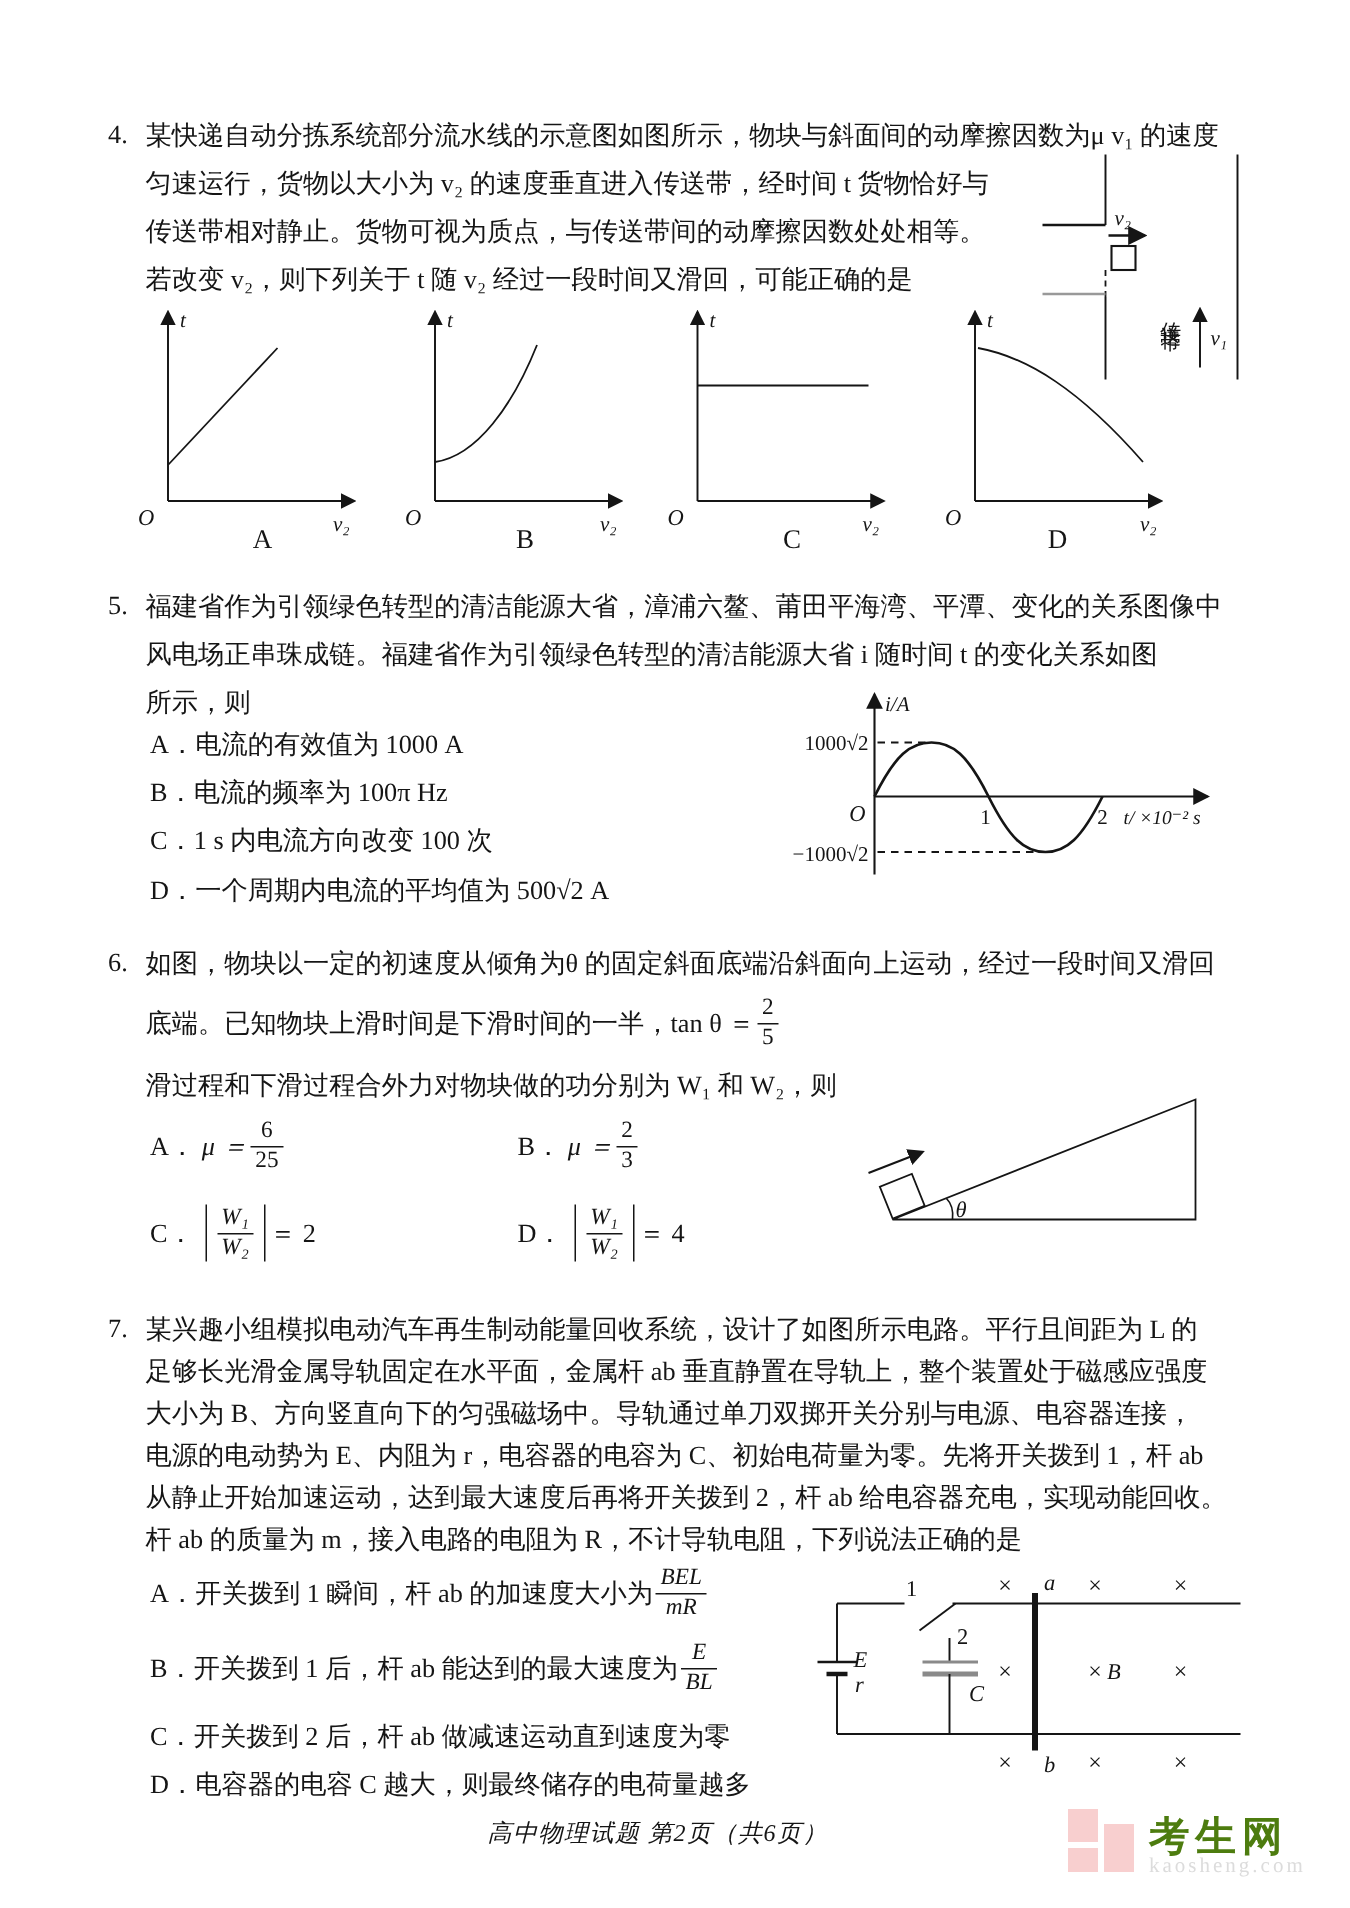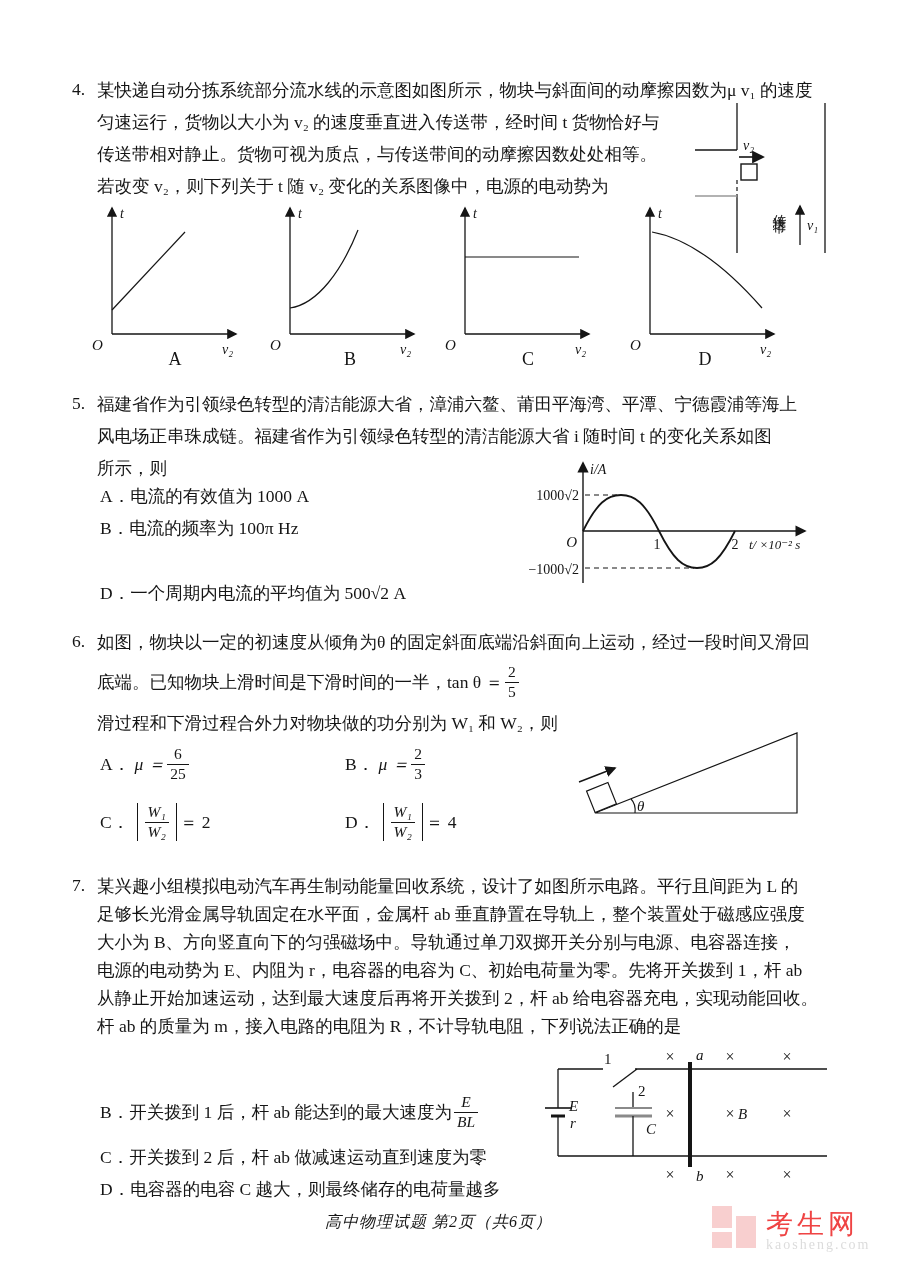--- a/index.html
+++ b/index.html
@@ -12,34 +12,34 @@
   .frac{display:inline-block;text-align:center;vertical-align:middle;font-size:15.5px;line-height:1.2;margin:0 2px;}
   .frac .num{display:block;border-bottom:1px solid #151515;padding:0 3px;}
   .frac .den{display:block;padding:0 3px;}
   .abs{display:inline-flex;align-items:flex-end;border-left:1.5px solid #151515;border-right:1.5px solid #151515;
        padding:0 5px;margin:0 3px;vertical-align:middle;}
   .belt-label{position:absolute;writing-mode:vertical-rl;font-size:14px;letter-spacing:3px;}
   svg{position:absolute;overflow:visible;}
   svg text{font-family:"Liberation Serif","DejaVu Serif",serif;fill:#151515;}
   .svgit{font-style:italic;}
   .footer{position:absolute;font-size:16px;letter-spacing:1px;font-style:italic;}
-  .wm-cn{position:absolute;font-size:27px;font-weight:normal;color:#ef4444;letter-spacing:4px;}
+  .wm-cn{position:absolute;font-size:27px;font-weight:bold;color:#4d7c0f;letter-spacing:4px;}
   .wm-en{position:absolute;font-size:14px;color:#dcdcdc;letter-spacing:2px;}
   .wm-block{position:absolute;background:#f8cfcf;}
 </style>
 </head>
 <body>
 
 <div class="page">
 
   <div class="qnum" style="left:72px;top:79px">4.</div>
   <div class="tl" style="left:97px;top:79px">某快递自动分拣系统部分流水线的示意图如图所示，物块与斜面间的动摩擦因数为μ v₁ 的速度</div>
   <div class="tl" style="left:97px;top:111px">匀速运行，货物以大小为 v₂ 的速度垂直进入传送带，经时间 t 货物恰好与</div>
   <div class="tl" style="left:97px;top:143px">传送带相对静止。货物可视为质点，与传送带间的动摩擦因数处处相等。</div>
-  <div class="tl" style="left:97px;top:175px">若改变 v₂，则下列关于 t 随 v₂ 变化的关系图像中，电源的电动势为</div>
+  <div class="tl" style="left:97px;top:175px">若改变 v₂，则下列关于 t 随 v₂ 经过一段时间又滑回，可能正确的是</div>
 
   <svg style="left:685px;top:100px" width="155" height="160">
     <defs>
       <marker id="ah" viewBox="0 0 10 10" refX="8.5" refY="5" markerWidth="8" markerHeight="8" orient="auto-start-reverse">
         <path d="M0,0 L10,5 L0,10 z" fill="#151515"></path>
       </marker>
     </defs>
     <line x1="52" y1="3" x2="52" y2="50" stroke="#151515" stroke-width="1.3"></line>
     <line x1="52" y1="80" x2="52" y2="98" stroke="#151515" stroke-width="1.2" stroke-dasharray="4 3"></line>
     <line x1="52" y1="98" x2="52" y2="153" stroke="#151515" stroke-width="1.3"></line>
@@ -91,25 +91,26 @@
       <line x1="560" y1="136" x2="684" y2="136" stroke="#151515" stroke-width="1.3" marker-end="url(#ah)"></line>
       <path d="M 562 34 C 595 40 630 62 672 110" fill="none" stroke="#151515" stroke-width="1.2"></path>
       <text x="568" y="20" font-size="14" class="svgit">t</text>
       <text x="670" y="156" font-size="14" class="svgit">v₂</text>
       <text x="540" y="152" font-size="15" class="svgit">O</text>
       <text x="615" y="167" font-size="18" text-anchor="middle">D</text>
     </g>
   </svg>
 
   <div class="qnum" style="left:72px;top:393px">5.</div>
-  <div class="tl" style="left:97px;top:393px">福建省作为引领绿色转型的清洁能源大省，漳浦六鳌、莆田平海湾、平潭、宁德霞浦等海上</div>
+  <div class="tl" style="left:97px;top:393px">福建省作为引领绿色转型的清洁能源大省，漳浦六鳌、莆田平海湾、平潭、变化的关系图像中</div>
   <div class="tl" style="left:97px;top:425px">风电场正串珠成链。福建省作为引领绿色转型的清洁能源大省 i 随时间 t 的变化关系如图</div>
   <div class="tl" style="left:97px;top:457px">所示，则</div>
   <div class="tl" style="left:100px;top:485px">A．电流的有效值为 1000 A</div>
   <div class="tl" style="left:100px;top:517px">B．电流的频率为 100π Hz</div>
+  <div class="tl" style="left:100px;top:549px">C．1 s 内电流方向改变 100 次</div>
   <div class="tl" style="left:100px;top:582px">D．一个周期内电流的平均值为 500√2 A</div>
 
   <svg style="left:515px;top:455px" width="340" height="140">
     <line x1="68" y1="128" x2="68" y2="8" stroke="#151515" stroke-width="1.4" marker-end="url(#ah)"></line>
     <line x1="68" y1="76" x2="290" y2="76" stroke="#151515" stroke-width="1.4" marker-end="url(#ah)"></line>
     <path d="M 68 76 C 82 48 92 40 106 40 C 120 40 130 48 144 76 C 158 104 168 113 182 113 C 196 113 206 104 220 76" fill="none" stroke="#151515" stroke-width="1.8"></path>
     <line x1="70" y1="40" x2="103" y2="40" stroke="#151515" stroke-width="1.2" stroke-dasharray="5 4"></line>
     <line x1="70" y1="113" x2="179" y2="113" stroke="#151515" stroke-width="1.2" stroke-dasharray="5 4"></line>
     <text x="75" y="19" font-size="14" class="svgit">i/A</text>
     <text x="64" y="45" font-size="14" text-anchor="end">1000√2</text>
@@ -181,20 +182,27 @@
   </svg>
 
   <div class="qnum" style="left:72px;top:875px">7.</div>
   <div class="tl" style="left:97px;top:903px">足够长光滑金属导轨固定在水平面，金属杆 ab 垂直静置在导轨上，整个装置处于磁感应强度</div>
   <div class="tl" style="left:97px;top:875px">某兴趣小组模拟电动汽车再生制动能量回收系统，设计了如图所示电路。平行且间距为 L 的</div>
   <div class="tl" style="left:97px;top:931px">大小为 B、方向竖直向下的匀强磁场中。导轨通过单刀双掷开关分别与电源、电容器连接，</div>
   <div class="tl" style="left:97px;top:959px">电源的电动势为 E、内阻为 r，电容器的电容为 C、初始电荷量为零。先将开关拨到 1，杆 ab</div>
   <div class="tl" style="left:97px;top:987px">从静止开始加速运动，达到最大速度后再将开关拨到 2，杆 ab 给电容器充电，实现动能回收。</div>
   <div class="tl" style="left:97px;top:1015px">杆 ab 的质量为 m，接入电路的电阻为 R，不计导轨电阻，下列说法正确的是</div>
 
+  <div class="row" style="left:100px;top:1042px;height:40px">
+    <span>A．开关拨到 1 瞬间，杆 ab 的加速度大小为</span>
+    <span class="frac it">
+        <span class="num">BEL</span>
+        <span class="den">mR</span>
+      </span>
+  </div>
   <div class="row" style="left:100px;top:1092px;height:40px">
     <span>B．开关拨到 1 后，杆 ab 能达到的最大速度为</span>
     <span class="frac it">
         <span class="num">E</span>
         <span class="den">BL</span>
       </span>
   </div>
   <div class="tl" style="left:100px;top:1146px">C．开关拨到 2 后，杆 ab 做减速运动直到速度为零</div>
   <div class="tl" style="left:100px;top:1178px">D．电容器的电容 C 越大，则最终储存的电荷量越多</div>
 

